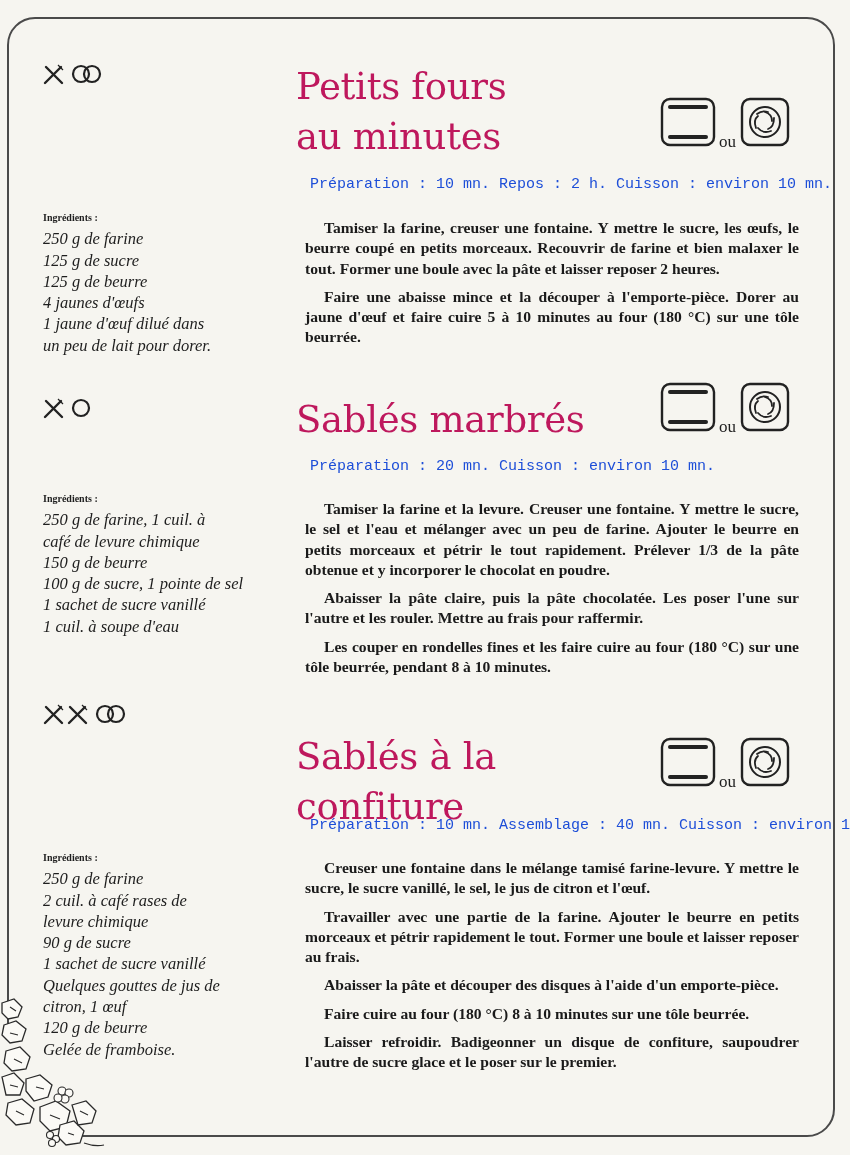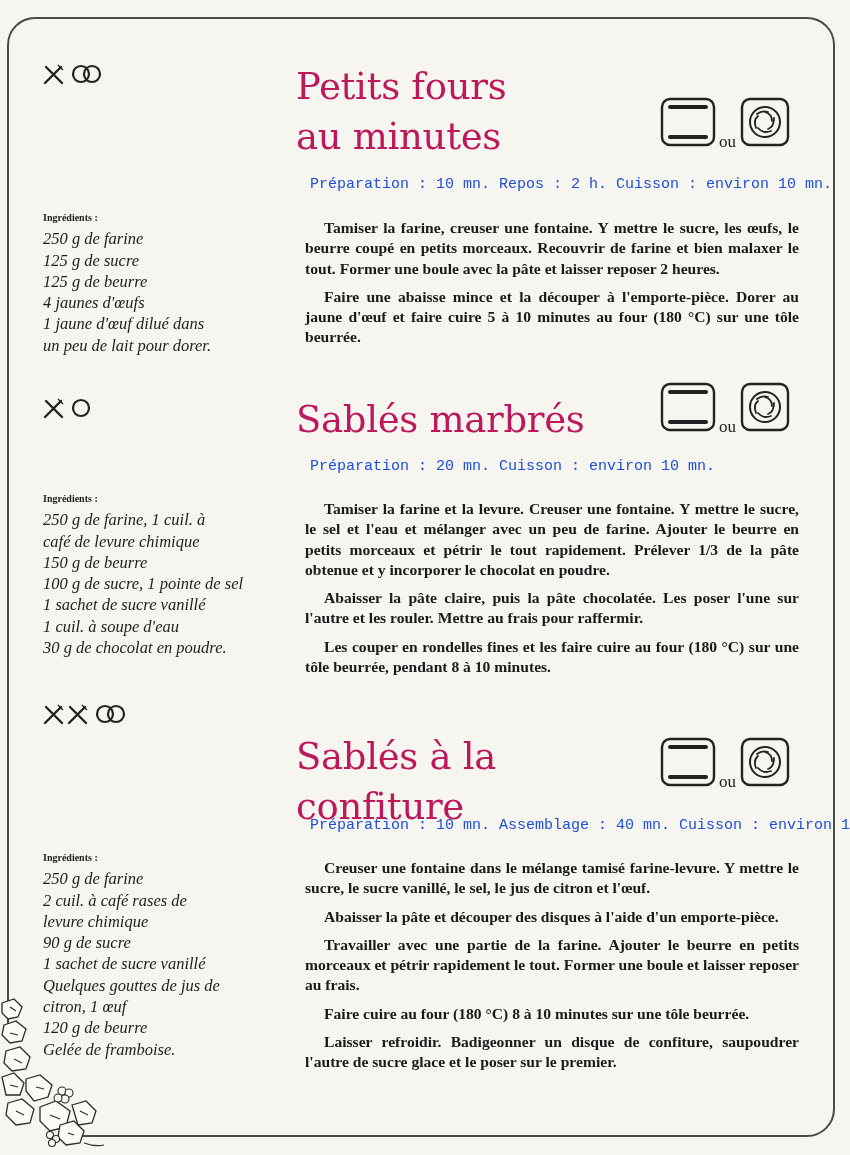--- a/index.html
+++ b/index.html
@@ -168,21 +168,20 @@
   <div class="times" style="top:458px;">Préparation : 20 mn.  Cuisson : environ 10 mn.</div>
 
   <div class="ingredients" style="top:488px;">
     <div class="ing-label">Ingrédients :</div>
     <div class="ing-item">250 g de farine, 1 cuil. à</div>
     <div class="ing-item">café de levure chimique</div>
     <div class="ing-item">150 g de beurre</div>
     <div class="ing-item">100 g de sucre, 1 pointe de sel</div>
     <div class="ing-item">1 sachet de sucre vanillé</div>
     <div class="ing-item">1 cuil. à soupe d'eau</div>
-    <div class="ing-item">30 g de chocolat en poudre.</div>
   </div>
 
   <div class="method" style="top:491px;">
     <p>Tamiser la farine et la levure. Creuser une fontaine. Y mettre le sucre, le sel et l'eau et mélanger avec un peu de farine. Ajouter le beurre en petits morceaux et pétrir le tout rapidement. Prélever 1/3 de la pâte obtenue et y incorporer le chocolat en poudre.</p>
     <p>Abaisser la pâte claire, puis la pâte chocolatée. Les poser l'une sur l'autre et les rouler. Mettre au frais pour raffermir.</p>
     <p>Les couper en rondelles fines et les faire cuire au four (180 °C) sur une tôle beurrée, pendant 8 à 10 minutes.</p>
   </div>
 </section>
 
 <section class="recipe">
@@ -238,22 +237,22 @@
     <div class="ing-item">90 g de sucre</div>
     <div class="ing-item">1 sachet de sucre vanillé</div>
     <div class="ing-item">Quelques gouttes de jus de</div>
     <div class="ing-item">citron, 1 œuf</div>
     <div class="ing-item">120 g de beurre</div>
     <div class="ing-item">Gelée de framboise.</div>
   </div>
 
   <div class="method" style="top:850px;">
     <p>Creuser une fontaine dans le mélange tamisé farine-levure. Y mettre le sucre, le sucre vanillé, le sel, le jus de citron et l'œuf.</p>
+    <p>Travailler avec une partie de la farine. Ajouter le beurre en petits morceaux et pétrir rapidement le tout. Former une boule et laisser reposer au frais.</p>
     <p>Abaisser la pâte et découper des disques à l'aide d'un emporte-pièce.</p>
-    <p>Travailler avec une partie de la farine. Ajouter le beurre en petits morceaux et pétrir rapidement le tout. Former une boule et laisser reposer au frais.</p>
     <p>Faire cuire au four (180 °C) 8 à 10 minutes sur une tôle beurrée.</p>
     <p>Laisser refroidir. Badigeonner un disque de confiture, saupoudrer l'autre de sucre glace et le poser sur le premier.</p>
   </div>
 </section>
 
 <svg class="deco" width="110" height="160" viewBox="0 0 110 160">
   <g fill="#fbfaf6" stroke="#2a2a2a" stroke-width="1.3">
     <path d="M2 8 L14 4 L22 12 L18 22 L8 24 L2 18 Z"></path>
     <path d="M4 30 L16 26 L26 34 L22 46 L10 48 L2 40 Z"></path>
     <path d="M6 56 L20 52 L30 62 L26 74 L12 76 L4 68 Z"></path>

